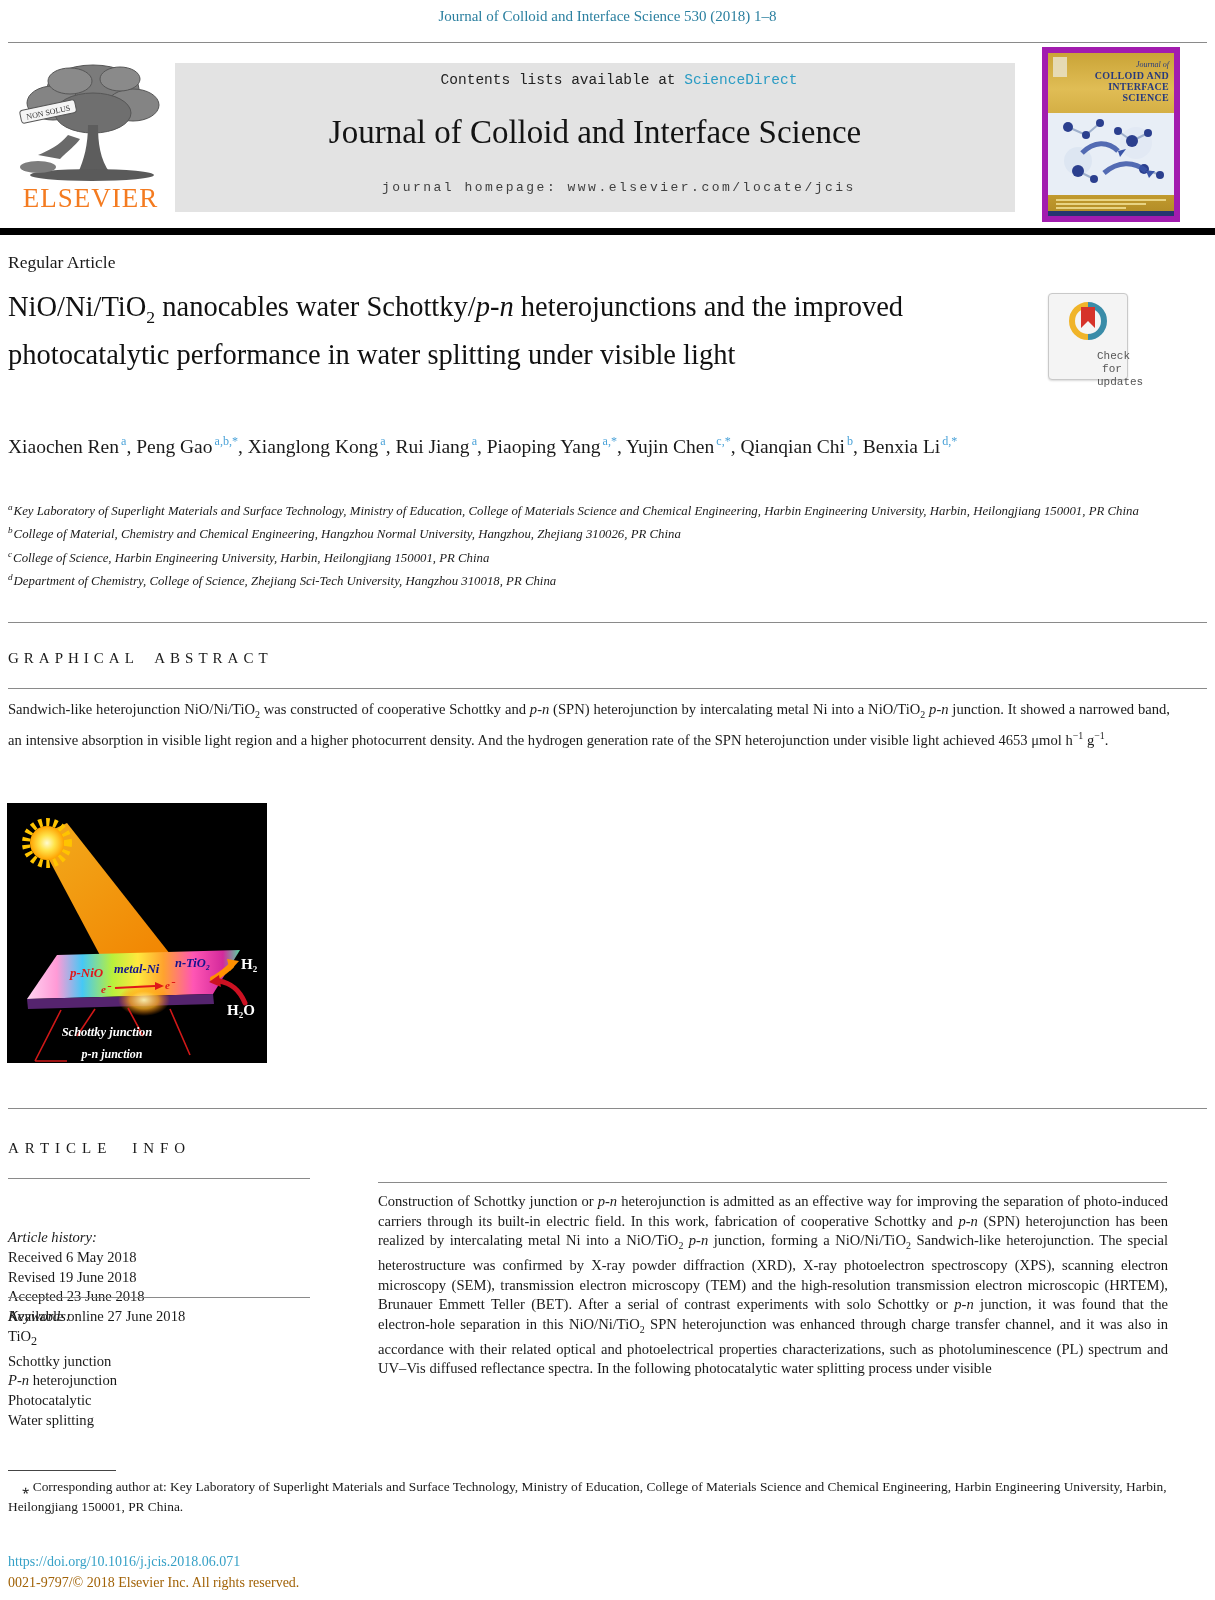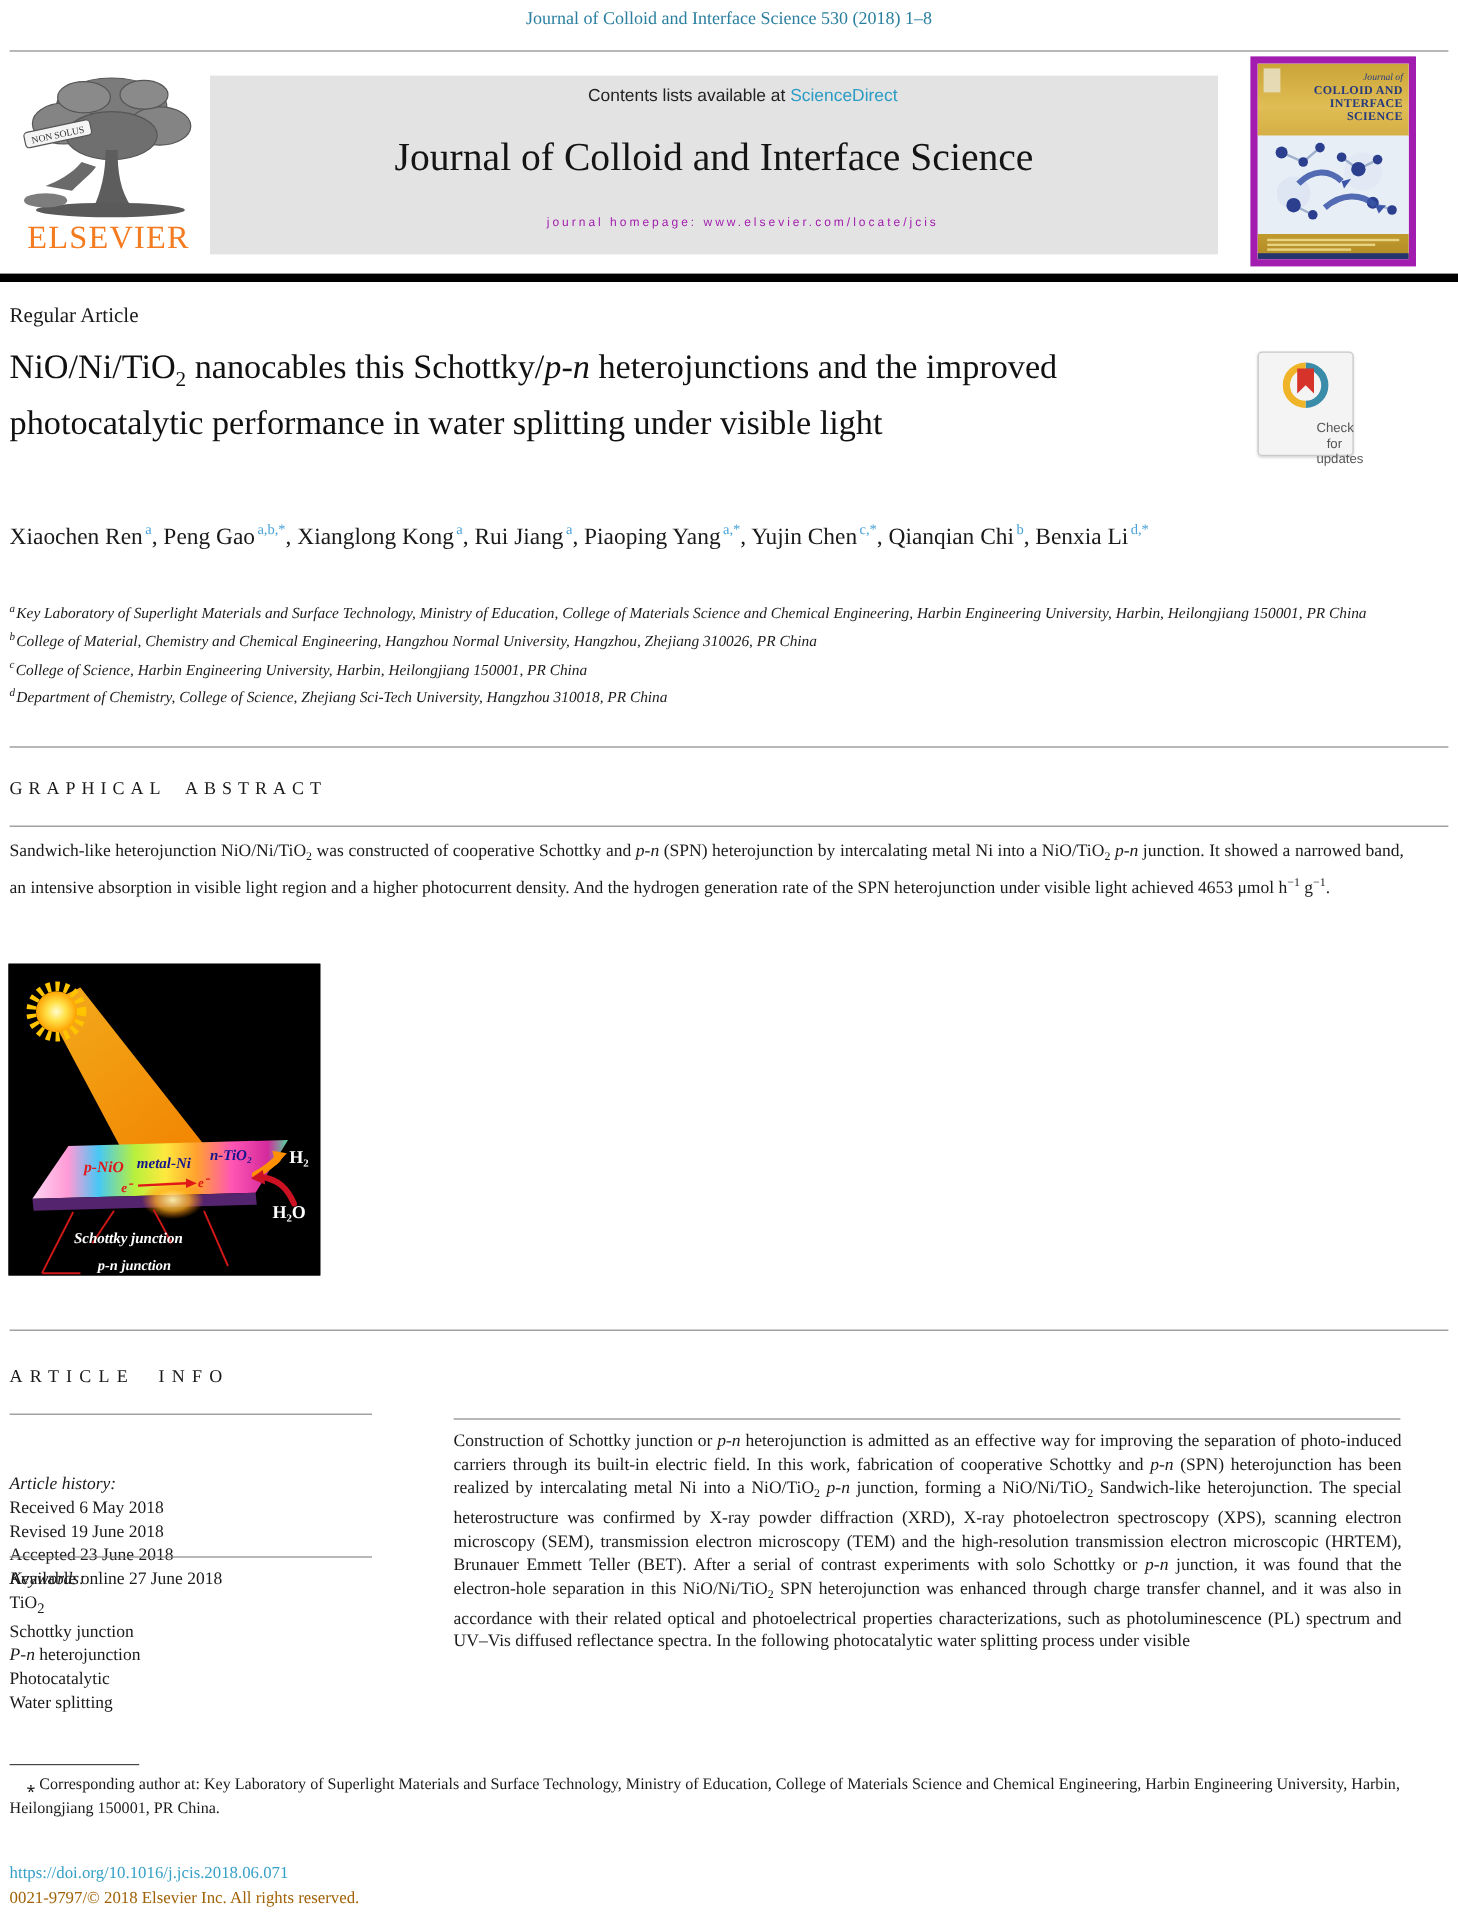--- a/index.html
+++ b/index.html
@@ -1,35 +1,35 @@
 <!DOCTYPE html>
 <html><head>
 <meta charset="utf-8">
 <style>
   html,body{margin:0;padding:0;background:#fff;}
   .page{position:relative;width:1215px;height:1600px;background:#fff;overflow:hidden;
         font-family:"Liberation Serif",serif;color:#1a1a1a;}
   .abs{position:absolute;}
   .rule{position:absolute;background:#8a8a8a;height:1px;}
-  .sans{font-family:Liberation Sans, sans-serif;padding-left:48px;}
+  .sans{font-family:Liberation Mono, monospace;padding-left:48px;}
 
   
   .citation{top:8px;left:0;width:100%;text-align:center;font-size:15px;color:#2a7f9f;}
 
   
   .masthead{top:55px;left:8px;width:1199px;height:157px;}
   .logo-box{position:absolute;left:0;top:0;width:165px;height:157px;}
   .elsevier-word{position:absolute;left:0;bottom:-2px;width:165px;text-align:center;
      color:#f47b20;font-size:27px;letter-spacing:1px;}
   .graybox{position:absolute;left:167px;top:8px;width:840px;height:149px;background:#e3e3e3;
      text-align:center;}
   .contents-line{margin-top:9px;font-size:14.5px;color:#222;}
   .sciencedirect{color:#2b9cc4;}
   .jtitle{margin-top:26px;font-size:33px;color:#141414;}
-  .homepage{margin-top:29px;font-size:10px;letter-spacing:2.5px;color:#a21caf;}
+  .homepage{margin-top:29px;font-size:13px;letter-spacing:2.5px;color:#404040;}
   .cover{position:absolute;left:1034px;top:-8px;width:126px;height:163px;border:6px solid #a21caf;
      background:#eef2f8;overflow:hidden;}
   .cover-top{position:absolute;left:0;top:0;width:100%;height:60px;
      background:linear-gradient(180deg,#caa437,#e0bd55 60%,#d4af45);}
   .cover-title{position:absolute;right:5px;top:6px;text-align:right;color:#273a7d;line-height:11px;}
   .cover-jof{font-style:italic;font-size:8px;}
   .cover-t{font-size:10px;font-weight:bold;letter-spacing:0.3px;}
   .cover-logo{position:absolute;left:5px;top:4px;width:14px;height:20px;background:#e9e2c8;opacity:.85;}
   .cover-mid{position:absolute;left:0;top:60px;width:100%;height:82px;}
   .cover-bot{position:absolute;left:0;top:142px;width:100%;height:21px;
@@ -176,21 +176,21 @@
       </div>
       <div class="cover-navy"></div>
     </div>
   </div>
 
   <div class="abs thick-rule"></div>
 
   <div class="abs regular">Regular Article</div>
 
   <div class="abs title">
-    <span>NiO/Ni/TiO</span><sub>2</sub><span> nanocables this Schottky/</span><i>p-n</i><span> heterojunctions and the improved photocatalytic performance in water splitting under visible light</span>
+    <span>NiO/Ni/TiO</span><sub>2</sub><span> nanocables water Schottky/</span><i>p-n</i><span> heterojunctions and the improved photocatalytic performance in water splitting under visible light</span>
   </div>
 
   <div class="abs check-badge">
     <svg width="44" height="46" viewBox="0 0 44 46" style="margin-top:4px;">
       <path d="M22,7 A16,16 0 0 1 22,39" fill="none" stroke="#3a8ca8" stroke-width="6"></path>
       <path d="M22,39 A16,16 0 0 1 22,7" fill="none" stroke="#f0b429" stroke-width="6"></path>
       <polygon points="15,9 29,9 29,30 22,23 15,30" fill="#d6332a"></polygon>
     </svg>
     <div class="badge-text sans">
       <div>Check for</div>

